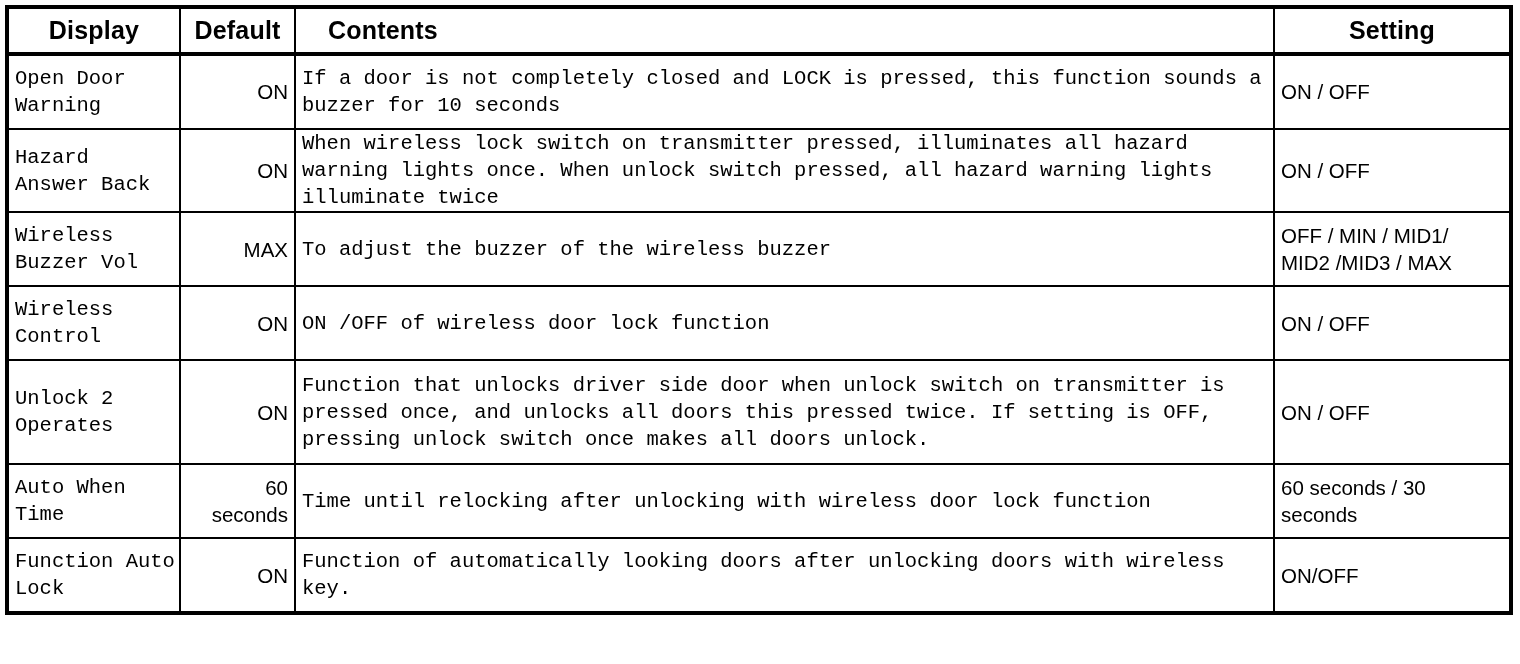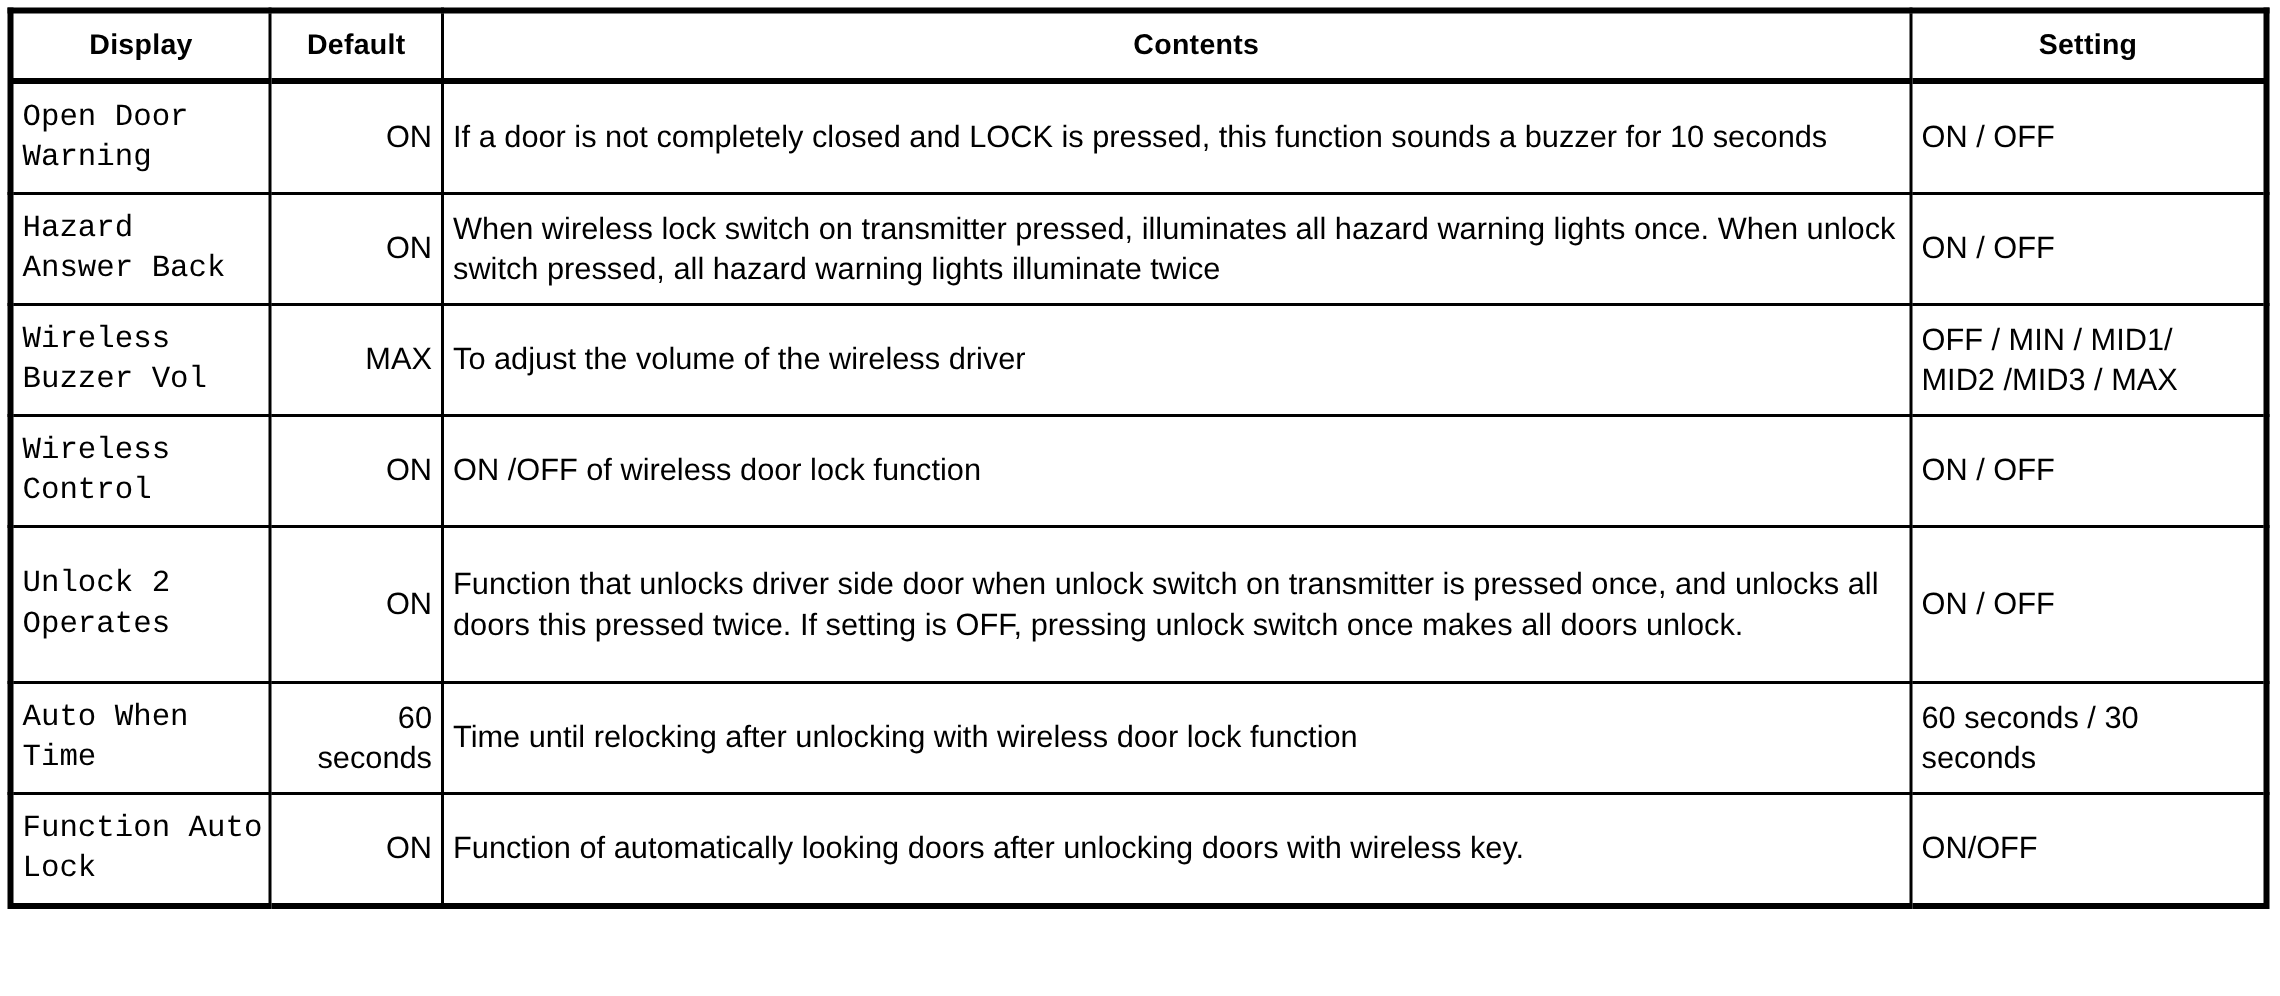--- a/index.html
+++ b/index.html
@@ -46,39 +46,40 @@
     line-height: 1.32;
     font-weight: normal;
   }
 
   
   thead tr.header-row th {
     border-bottom: 4px solid #000000;
     font-weight: bold;
     text-align: center;
     height: 43px;
-    font-size: 19px;
+    font-size: 25px;
     letter-spacing: 0.2px;
   }
   thead tr.header-row th.th-contents {
-    text-align: center;
+    text-align: left;
     padding-left: 32px;
   }
 
   
   td.cell-display {
     font-family: Liberation Mono, monospace;
   }
   td.cell-default {
     text-align: right;
   }
   td.cell-contents {
     text-align: left;
     padding-left: 10px;
     padding-right: 10px;
+    font-family: Liberation Mono, monospace;
   }
   td.cell-setting {
     padding-left: 4px;
     padding-right: 4px;
   }
 
   
   tr.r0 td { height: 72px; }
   tr.r1 td { height: 72px; }
   tr.r2 td { height: 72px; }
@@ -135,21 +136,21 @@
           <span class="nowrap-line">ON / OFF</span>
         </td>
       </tr>
 
       <tr class="r2">
         <td class="cell-display">
           <span class="nowrap-line">Wireless</span>
           <span class="nowrap-line">Buzzer Vol</span>
         </td>
         <td class="cell-default">MAX</td>
-        <td class="cell-contents">To adjust the volume of the wireless driver</td>
+        <td class="cell-contents">To adjust the buzzer of the wireless buzzer</td>
         <td class="cell-setting">
           <span class="nowrap-line">OFF / MIN / MID1/</span>
           <span class="nowrap-line">MID2 /MID3 / MAX</span>
         </td>
       </tr>
 
       <tr class="r3">
         <td class="cell-display">
           <span class="nowrap-line">Wireless</span>
           <span class="nowrap-line">Control</span>

